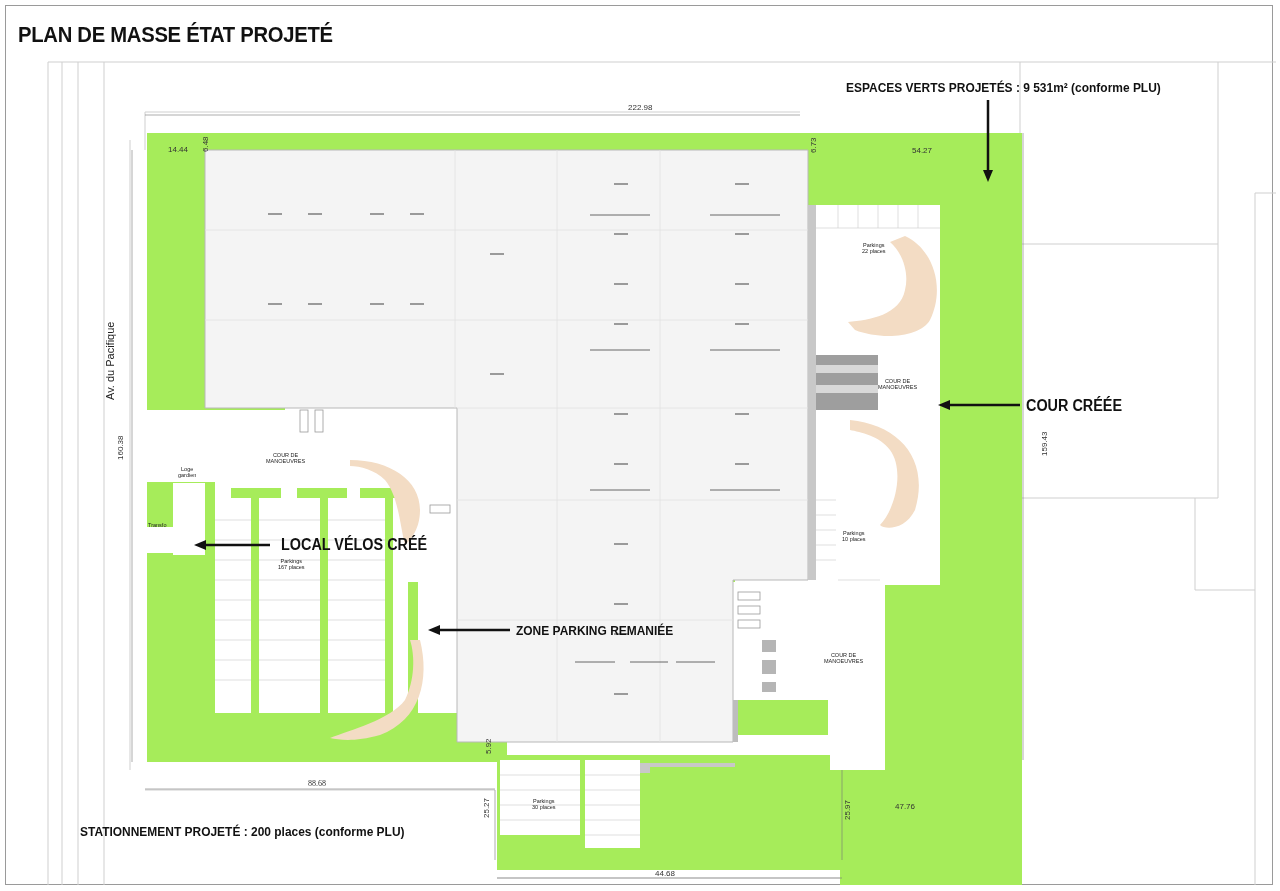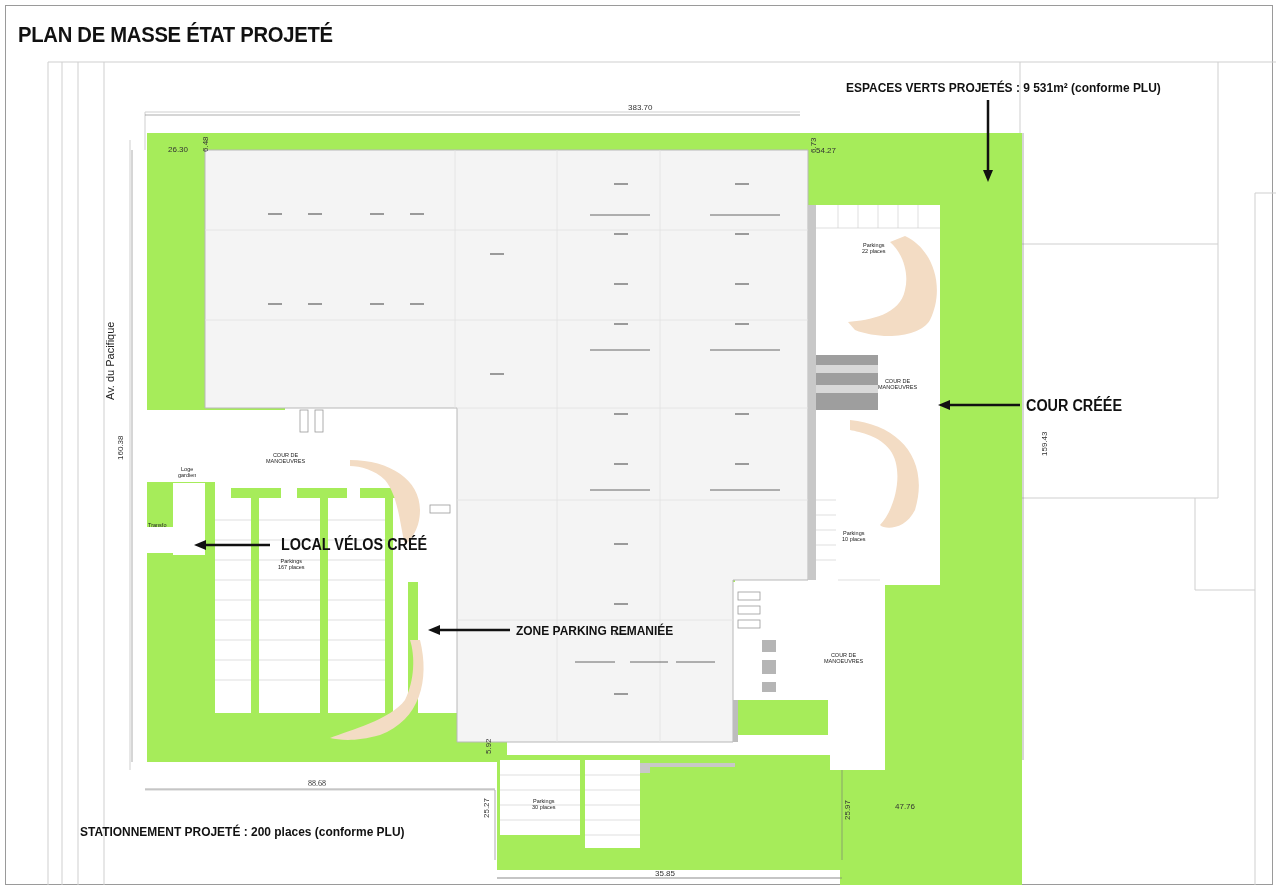--- a/index.html
+++ b/index.html
@@ -242,33 +242,33 @@
 <div class="title">PLAN DE MASSE ÉTAT PROJETÉ</div>
 
 <div class="callout med" style="left:846px; top:80px;">ESPACES VERTS PROJETÉS : 9 531m² (conforme PLU)</div>
 <div class="callout big" style="left:1026px; top:397px;">COUR CRÉÉE</div>
 <div class="callout big" style="left:281px; top:536px;">LOCAL VÉLOS CRÉÉ</div>
 <div class="callout med" style="left:516px; top:623px;">ZONE PARKING REMANIÉE</div>
 <div class="callout med" style="left:80px; top:824px;">STATIONNEMENT PROJETÉ : 200 places (conforme PLU)</div>
 
 <div class="street" style="left:104px; top:400px;">Av. du Pacifique</div>
 
-<div class="dim" style="left:628px; top:103px;">383.70</div>
-<div class="dim" style="left:168px; top:145px;">26.30</div>
+<div class="dim" style="left:628px; top:103px;">222.98</div>
+<div class="dim" style="left:168px; top:145px;">14.44</div>
 <div class="dim v" style="left:201px; top:152px;">6.48</div>
 <div class="dim v" style="left:809px; top:153px;">6.73</div>
-<div class="dim" style="left:808px; top:146px;padding-left:8px;">54.27</div>
+<div class="dim" style="left:904px; top:146px;padding-left:8px;">54.27</div>
 <div class="dim v" style="left:116px; top:460px;">160.38</div>
 <div class="dim v" style="left:1040px; top:456px;">159.43</div>
 <div class="dim" style="left:308px; top:779px;font-family:Liberation Serif, serif;">88.68</div>
 <div class="dim v" style="left:484px; top:754px;">5.92</div>
 <div class="dim v" style="left:482px; top:818px;">25.27</div>
 <div class="dim" style="left:895px; top:762px;margin-top:40px;">47.76</div>
 <div class="dim v" style="left:843px; top:820px;">25.97</div>
-<div class="dim" style="left:655px; top:869px;">35.85</div>
+<div class="dim" style="left:655px; top:869px;">44.68</div>
 
 <div class="lbl" style="left:862px; top:242px;"><span>Parkings</span><br><span>22 places</span></div>
 <div class="lbl" style="left:842px; top:530px;"><span>Parkings</span><br><span>10 places</span></div>
 <div class="lbl" style="left:278px; top:558px;"><span>Parkings</span><br><span>167 places</span></div>
 <div class="lbl" style="left:532px; top:798px;"><span>Parkings</span><br><span>30 places</span></div>
 <div class="lbl" style="left:878px; top:378px;"><span>COUR DE</span><br><span>MANOEUVRES</span></div>
 <div class="lbl" style="left:266px; top:452px;"><span>COUR DE</span><br><span>MANOEUVRES</span></div>
 <div class="lbl" style="left:824px; top:652px;"><span>COUR DE</span><br><span>MANOEUVRES</span></div>
 <div class="lbl" style="left:178px; top:466px;"><span>Loge</span><br><span>gardien</span></div>
 <div class="lbl" style="left:148px; top:522px;">Transfo</div>

